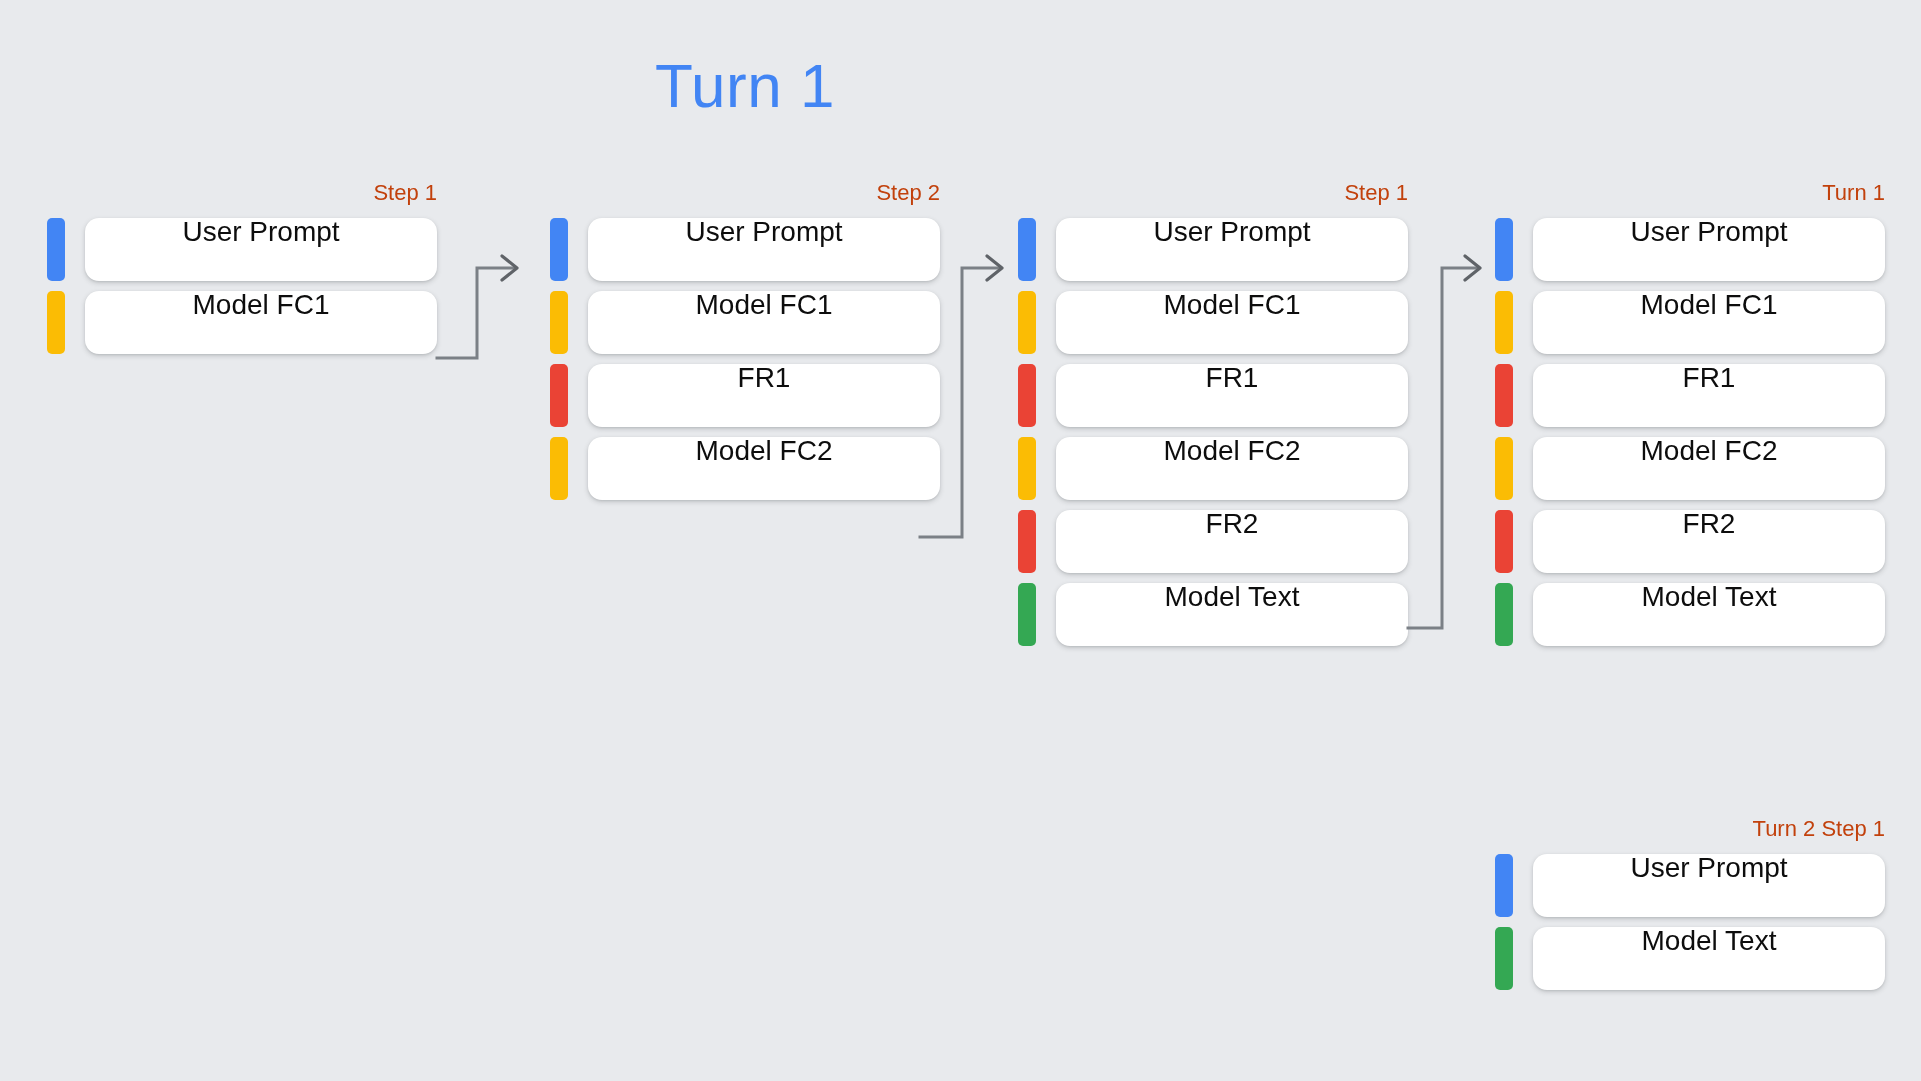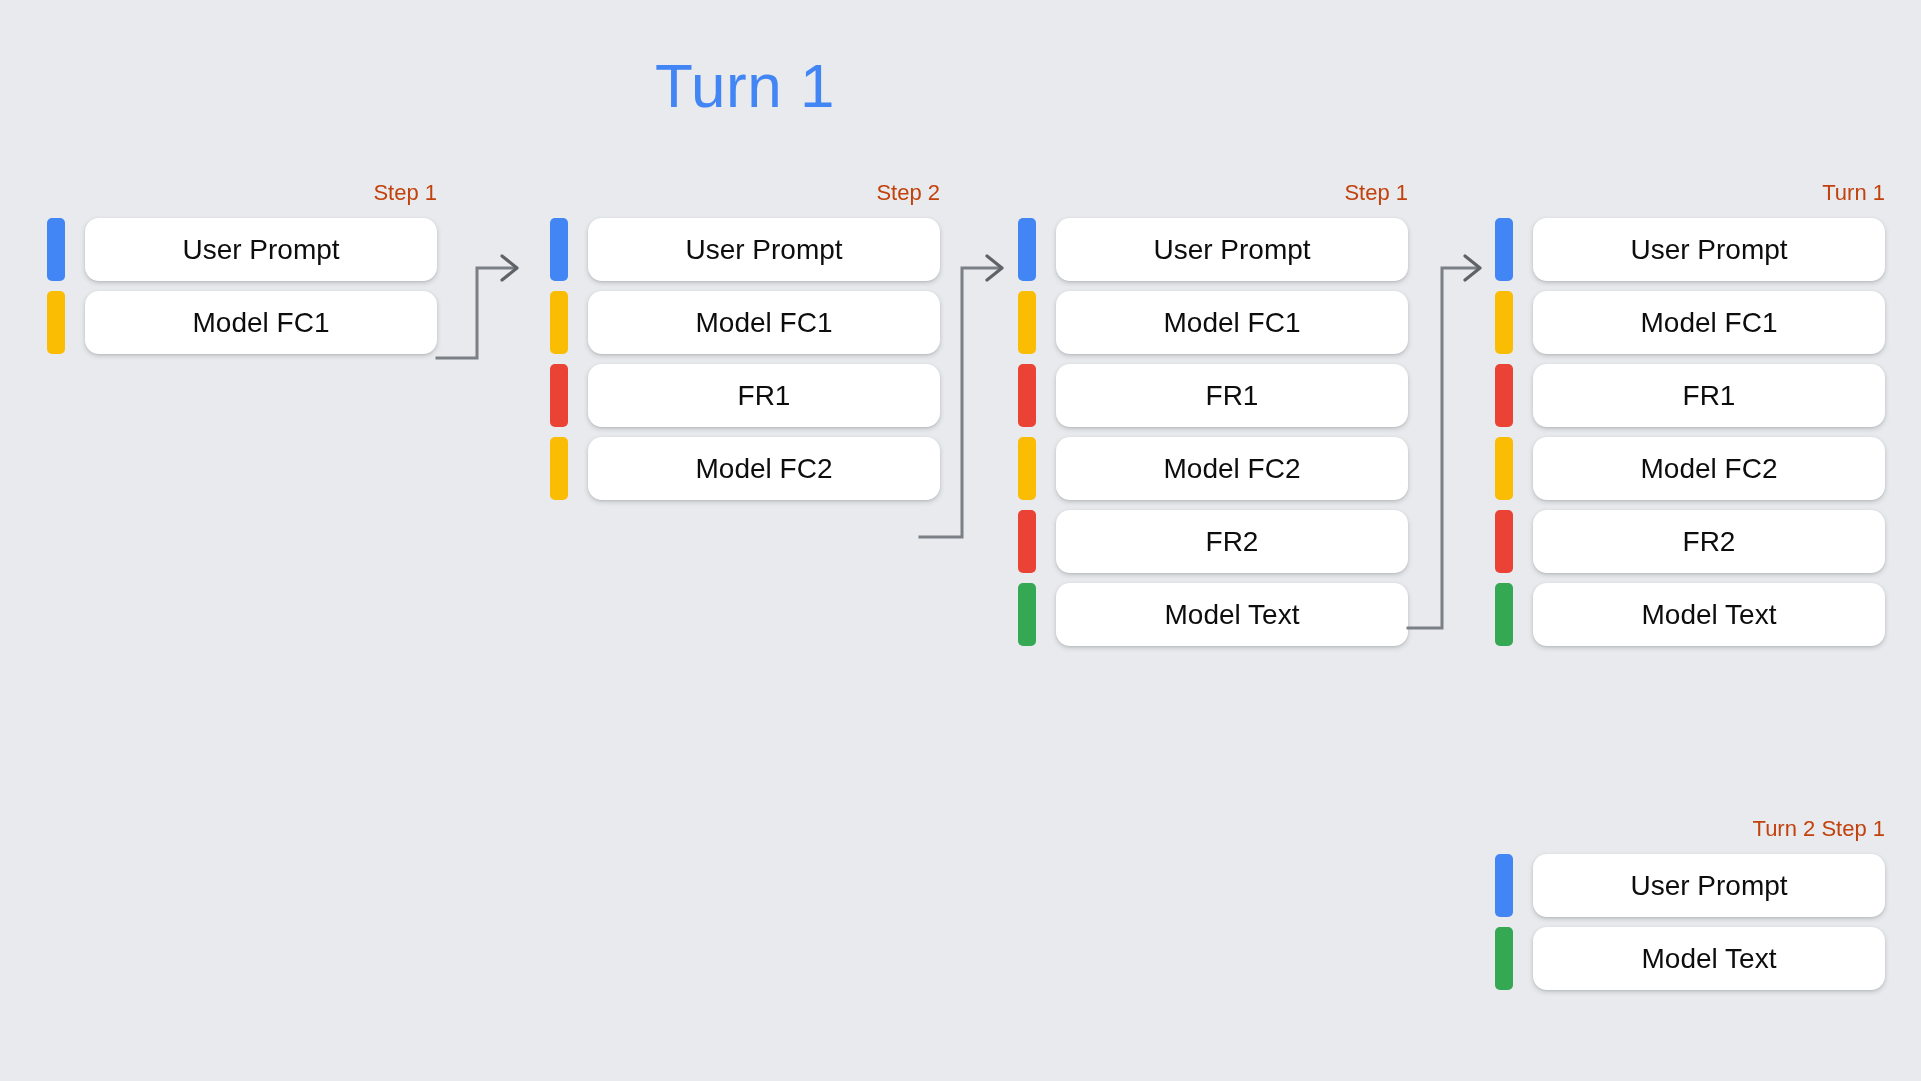--- a/index.html
+++ b/index.html
@@ -76,21 +76,20 @@
   .bar-red    { background: #ea4335; }
   .bar-green  { background: #34a853; }
 
   .card {
     flex: 1 1 auto;
     margin-left: 20px;
     background: #ffffff;
     border-radius: 14px;
     box-shadow: 0 2px 5px rgba(60,64,67,0.22), 0 1px 2px rgba(60,64,67,0.10);
     display: flex;
-    align-items: center;
     justify-content: center;
   }
   .card-label {
     font-size: 28px;
     color: #0d0d0d;
     line-height: 1;
     white-space: nowrap;
     font-weight: 400;
   }
 

